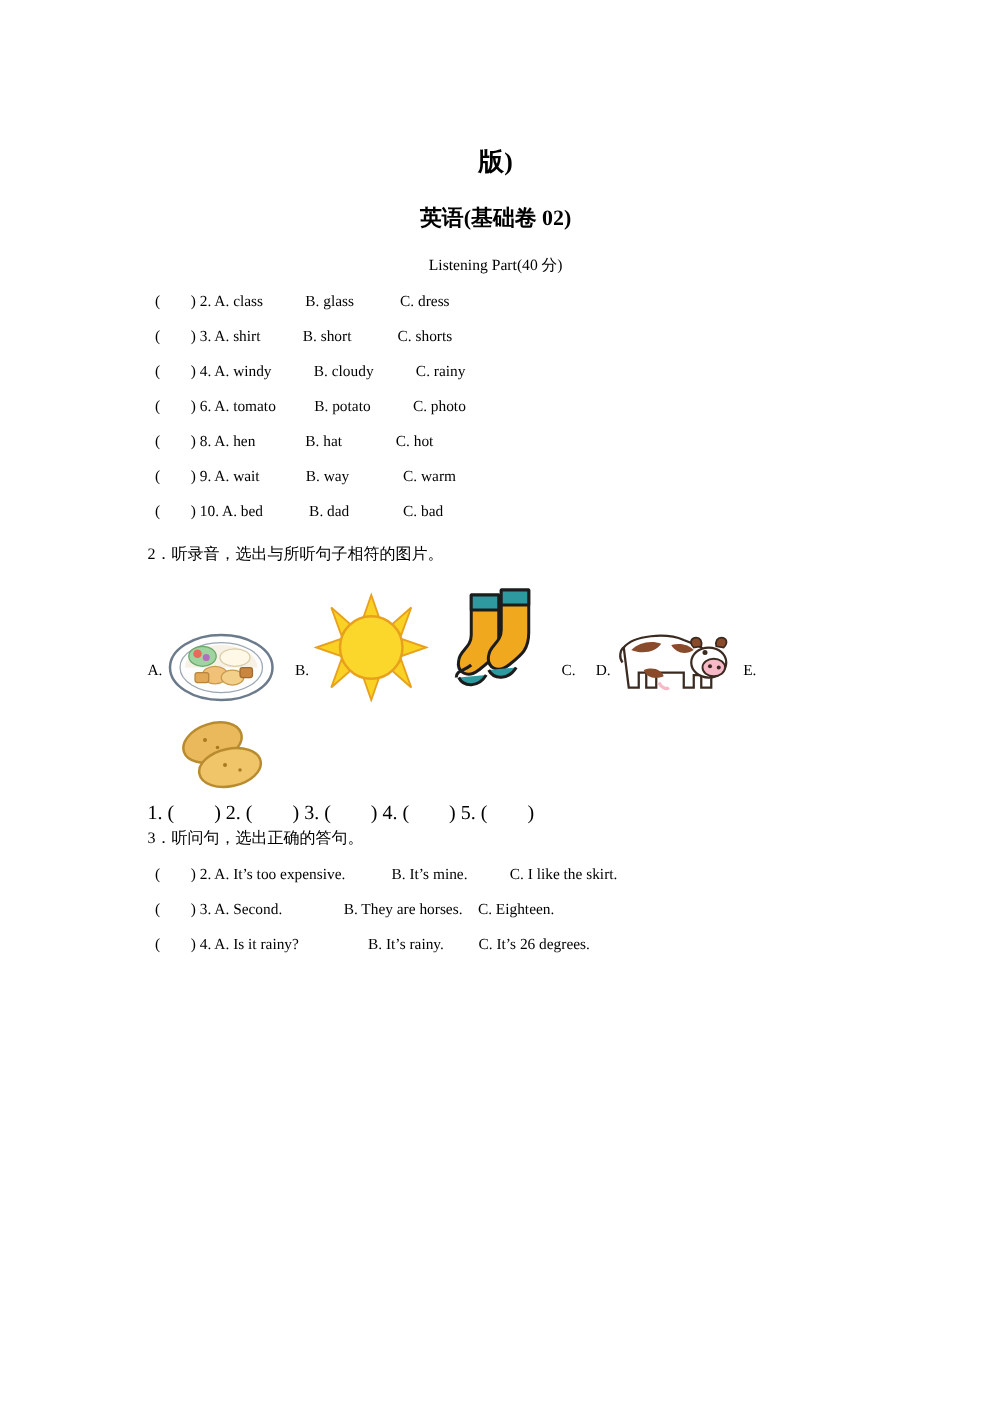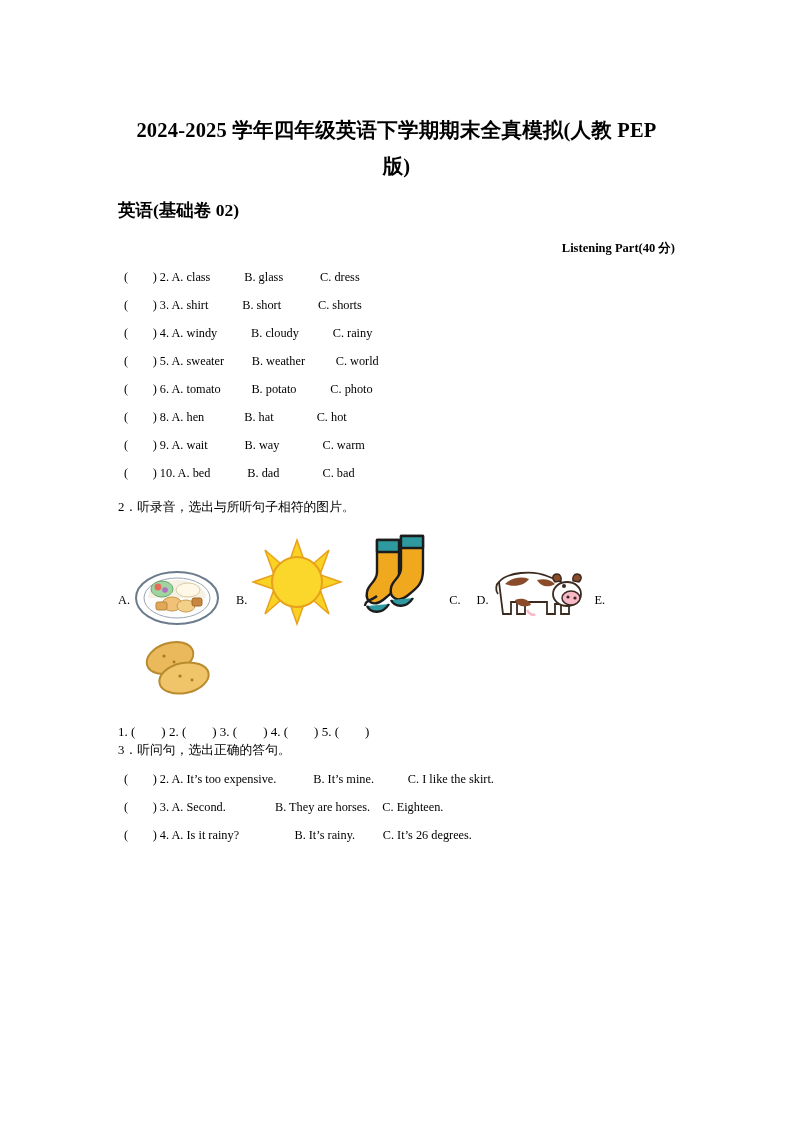--- a/index.html
+++ b/index.html
@@ -21,30 +21,29 @@
   }
   .title {
     text-align: center;
     font-weight: bold;
     font-size: 20.5px;
     line-height: 36px;
     margin-top: 112px;
     letter-spacing: 0.2px;
   }
   .subtitle {
-    text-align: left;
+    text-align: center;
     font-weight: bold;
     font-size: 17.5px;
     margin-top: 14px;
   }
   .part-head {
-    text-align: right;
+    text-align: center;
     font-size: 12.5px;
     margin-top: 18px;
-    font-weight: bold;
   }
   .q-head {
     font-size: 12.8px;
     margin-top: 14px;
     margin-left: 0px;
   }
   .opt-row {
     font-size: 12.3px;
     margin-top: 13px;
     margin-left: 6px;
@@ -62,44 +61,42 @@
     font-size: 12.3px;
   }
   .img-label { margin-right: 4px; margin-bottom: 22px; }
   .img-label.after { margin-left: 2px; margin-right: 0; }
   .pic { display: block; }
   .images-row2 {
     margin-top: 6px;
     margin-left: 22px;
   }
   .answer-line {
-    font-size: 13px;
-    margin-top: 20px;
+    font-size: 16px;
+    margin-top: 1px;
     white-space: pre;
   }
 </style>
 </head>
 <body>
 
 <div class="page">
 
   <div class="title">
-    <div>2024-2025 学年四年级英语下学期期末全真模拟(人教 PEP</div>
     <div>版)</div>
   </div>
 
   <div class="subtitle">英语(基础卷 02)</div>
 
   <div class="part-head">Listening Part(40 分)</div>
 
 
   <div class="opt-row">(        ) 2. A. class           B. glass            C. dress</div>
   <div class="opt-row">(        ) 3. A. shirt           B. short            C. shorts</div>
   <div class="opt-row">(        ) 4. A. windy           B. cloudy           C. rainy</div>
-  <div class="opt-row">(        ) 5. A. sweater         B. weather          C. world</div>
   <div class="opt-row">(        ) 6. A. tomato          B. potato           C. photo</div>
   <div class="opt-row">(        ) 8. A. hen             B. hat              C. hot</div>
   <div class="opt-row">(        ) 9. A. wait            B. way              C. warm</div>
   <div class="opt-row">(        ) 10. A. bed            B. dad              C. bad</div>
 
   <div class="q-head" style="margin-top:18px">2．听录音，选出与所听句子相符的图片。</div>
 
   <div class="images-row">
 
     <div class="img-cell">

